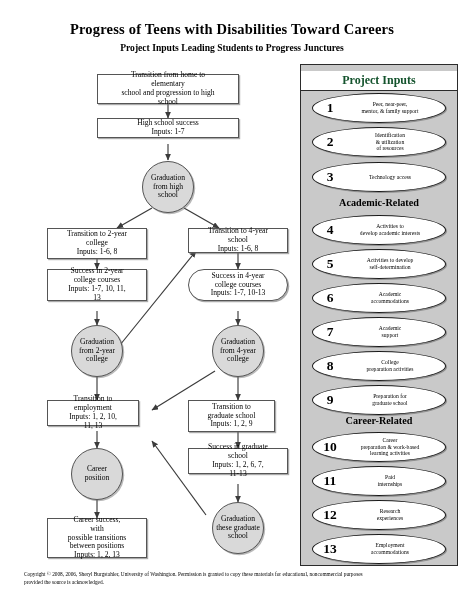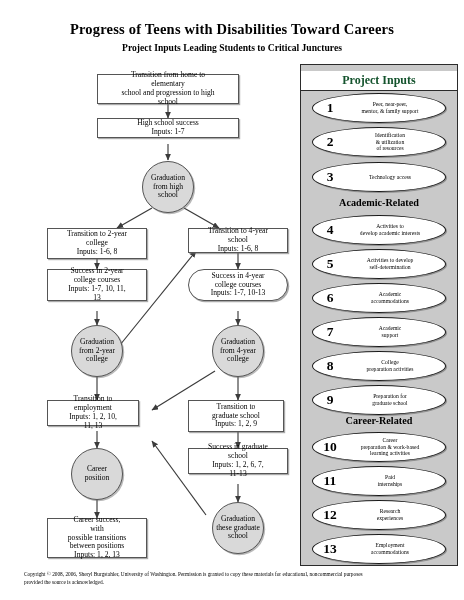--- a/index.html
+++ b/index.html
@@ -165,21 +165,21 @@
     line-height: 1.45;
     color: #000;
   }
 </style>
 </head>
 <body>
 
 <div id="page">
 
   <div class="title">Progress of Teens with Disabilities Toward Careers</div>
-  <div class="subtitle">Project Inputs Leading Students to Critical Junctures</div>
+  <div class="subtitle">Project Inputs Leading Students to Progress Junctures</div>
 
   <svg id="flow-svg" viewBox="0 0 464 600">
     <defs>
       <marker id="ah" markerWidth="7" markerHeight="7" refX="5.4" refY="2.6" orient="auto">
         <path d="M0,0 L5.8,2.6 L0,5.2 z" fill="#3b3b3b"></path>
       </marker>
     </defs>
     <g stroke="#3b3b3b" stroke-width="1.15" fill="none" marker-end="url(#ah)">
       <line x1="168" y1="104" x2="168" y2="118"></line>
       <line x1="168" y1="144" x2="168" y2="160"></line>
@@ -269,21 +269,21 @@
     </div>
   </div>
 
   <div class="node box" style="left:47px; top:400px; width:92px; height:26px;">
     <div>
       <span>Transition to employment</span>
       <span>Inputs: 1, 2, 10, 11, 13</span>
     </div>
   </div>
 
-  <div class="node box" style="left:188px; top:400px; width:96px; height:32px;">
+  <div class="node box" style="left:188px; top:400px; width:87px; height:32px;">
     <div>
       <span>Transition to</span>
       <span>graduate school</span>
       <span>Inputs: 1, 2, 9</span>
     </div>
   </div>
 
   <div class="node circle" style="left:71px; top:448px; width:52px; height:52px;">
     <div>
       <span>Career</span>

